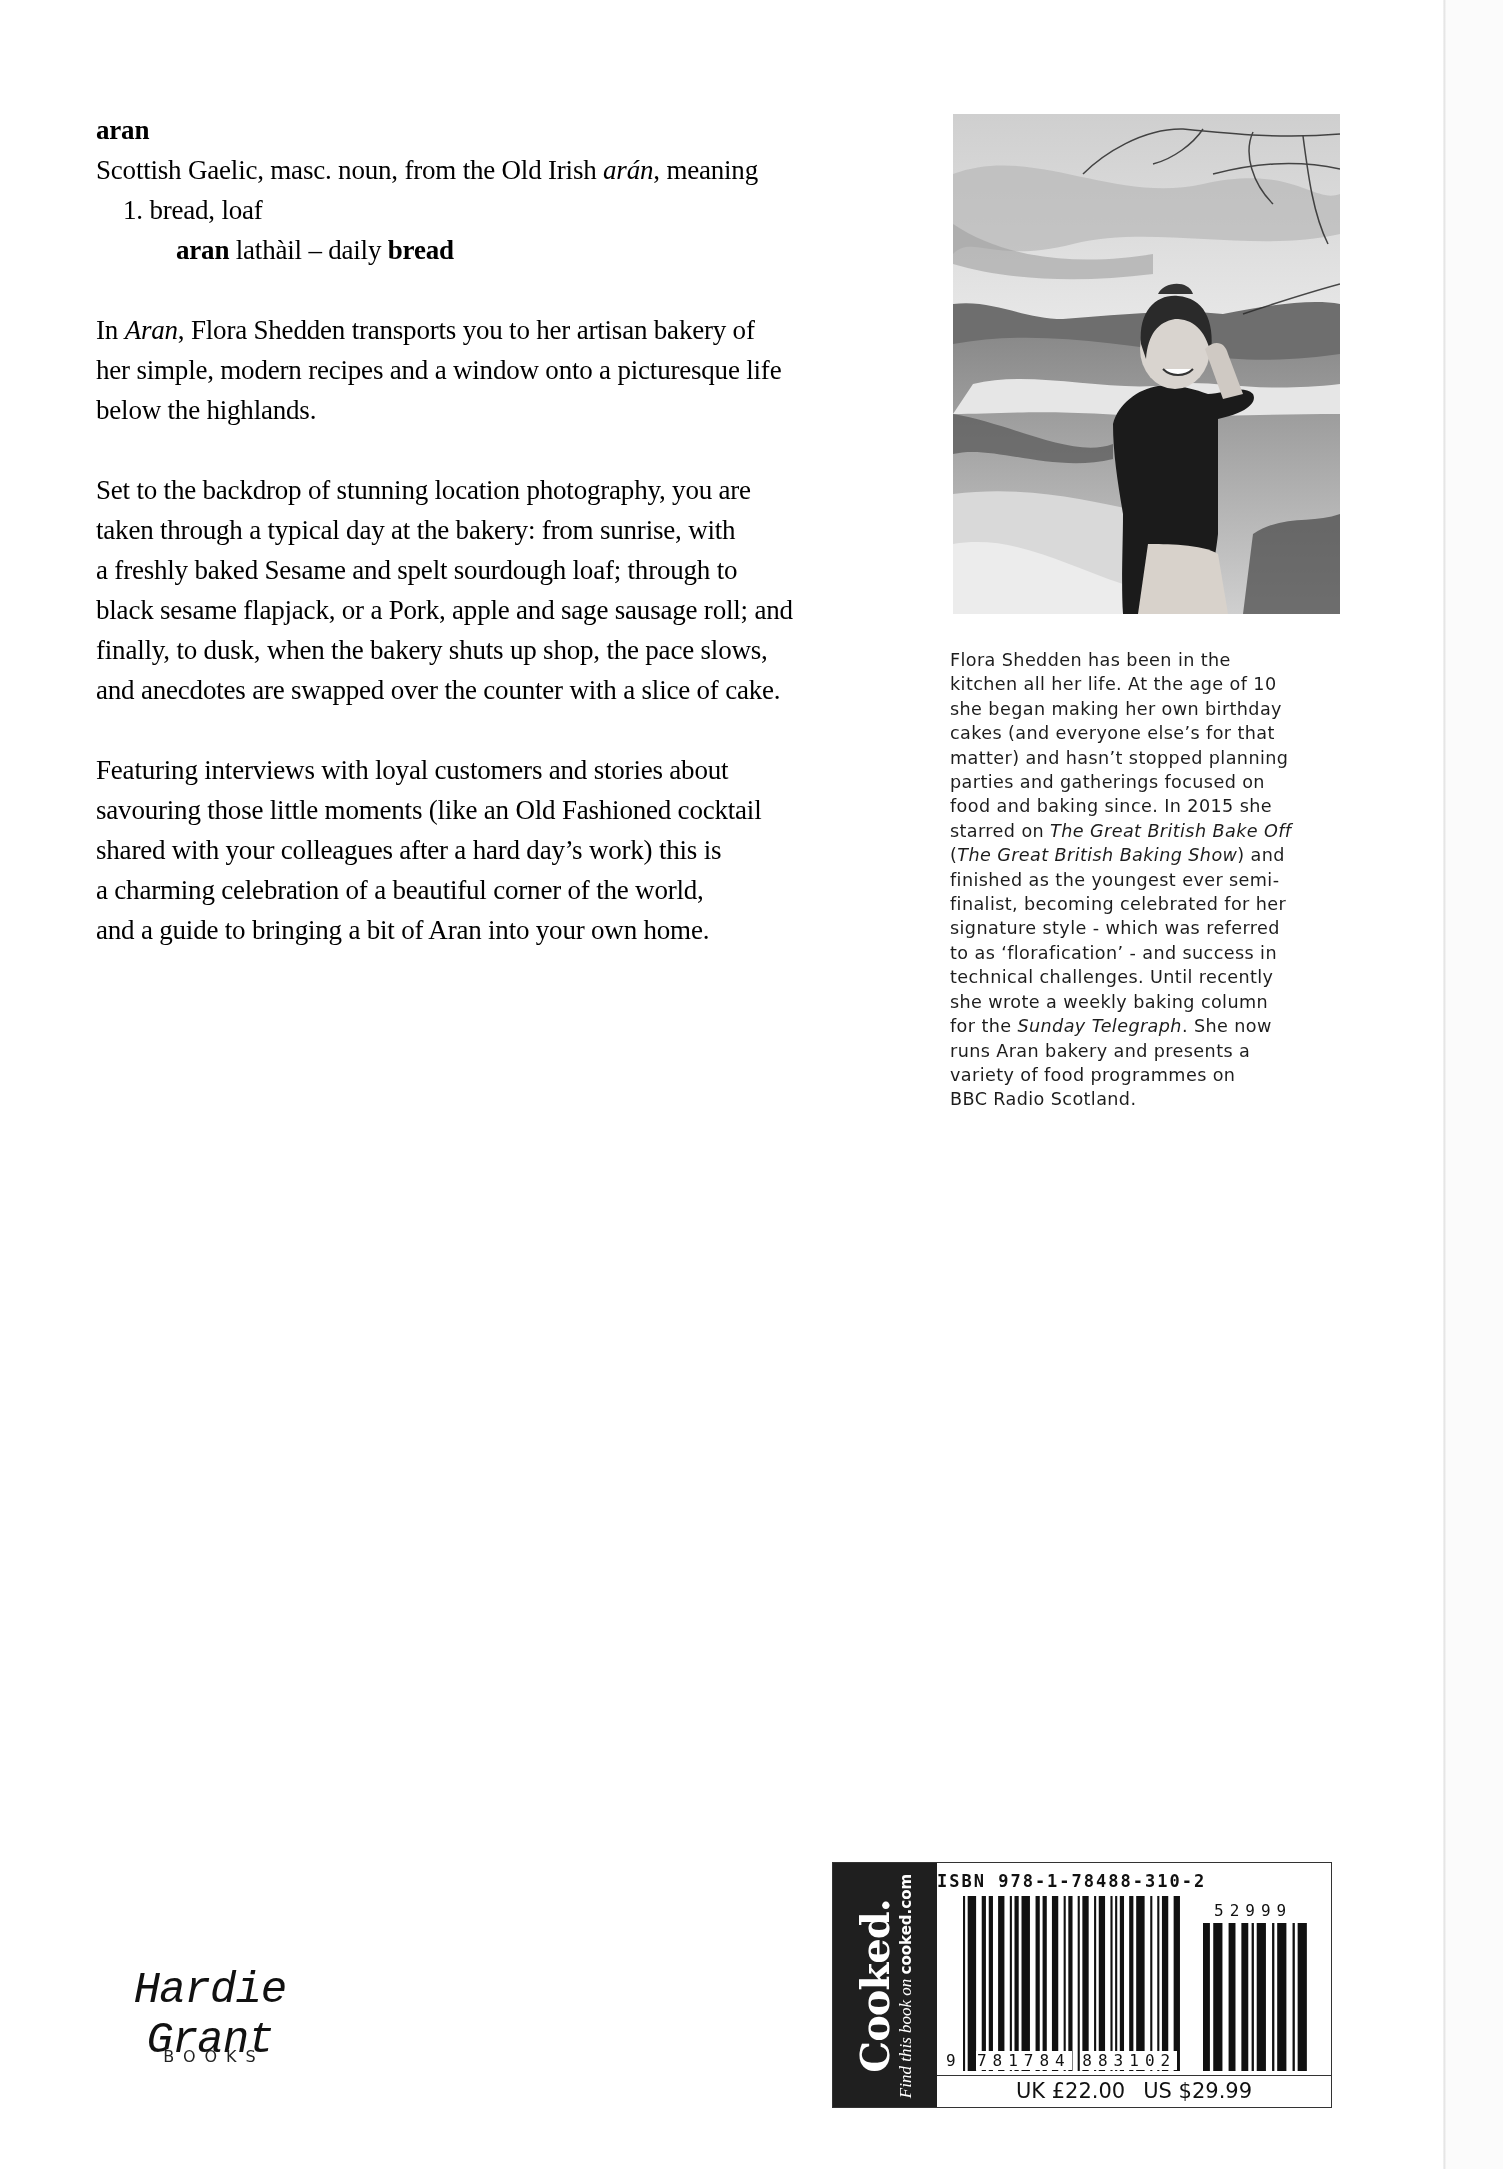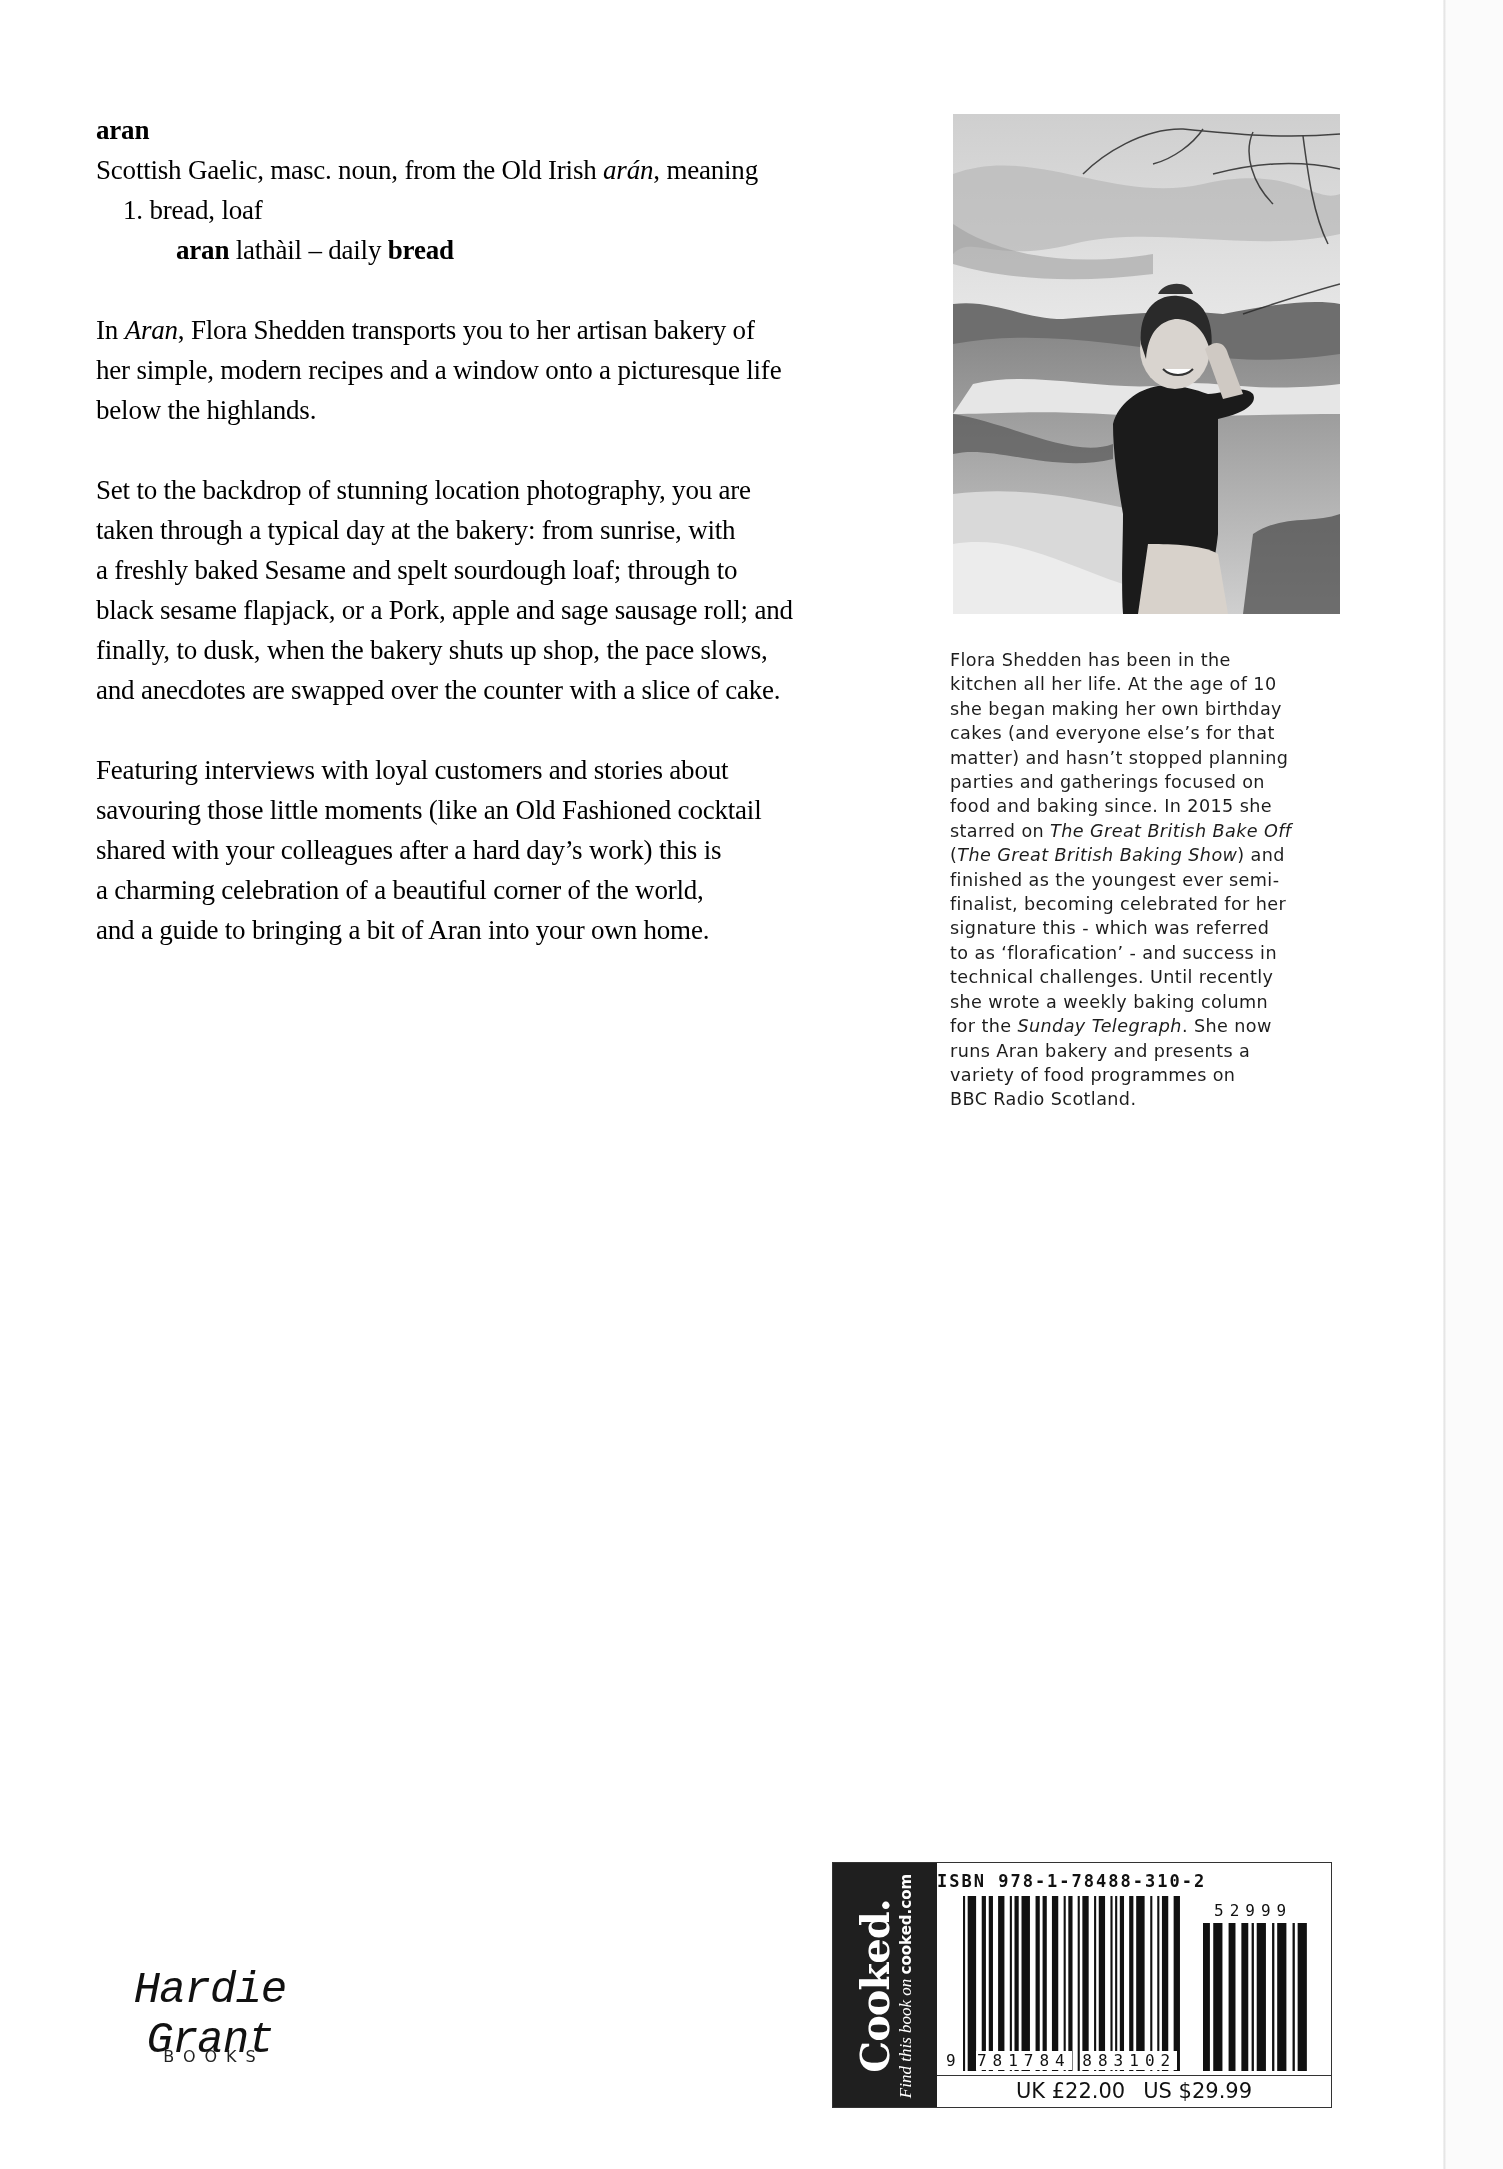--- a/index.html
+++ b/index.html
@@ -197,21 +197,21 @@
   <span class="line">kitchen all her life. At the age of 10</span>
   <span class="line">she began making her own birthday</span>
   <span class="line">cakes (and everyone else’s for that</span>
   <span class="line">matter) and hasn’t stopped planning</span>
   <span class="line">parties and gatherings focused on</span>
   <span class="line">food and baking since. In 2015 she</span>
   <span class="line"><span>starred on </span><em>The Great British Bake Off</em></span>
   <span class="line"><span>(</span><em>The Great British Baking Show</em><span>) and</span></span>
   <span class="line">finished as the youngest ever semi-</span>
   <span class="line">finalist, becoming celebrated for her</span>
-  <span class="line">signature this - which was referred</span>
+  <span class="line">signature style - which was referred</span>
   <span class="line">to as ‘florafication’ - and success in</span>
   <span class="line">technical challenges. Until recently</span>
   <span class="line">she wrote a weekly baking column</span>
   <span class="line"><span>for the </span><em>Sunday Telegraph</em><span>. She now</span></span>
   <span class="line">runs Aran bakery and presents a</span>
   <span class="line">variety of food programmes on</span>
   <span class="line">BBC Radio Scotland.</span>
 </div>
 
 <div class="barcode-box">

